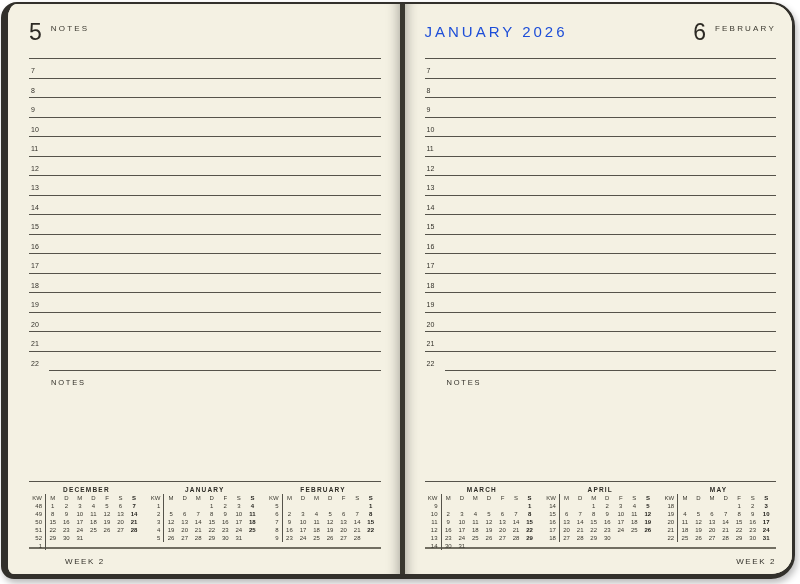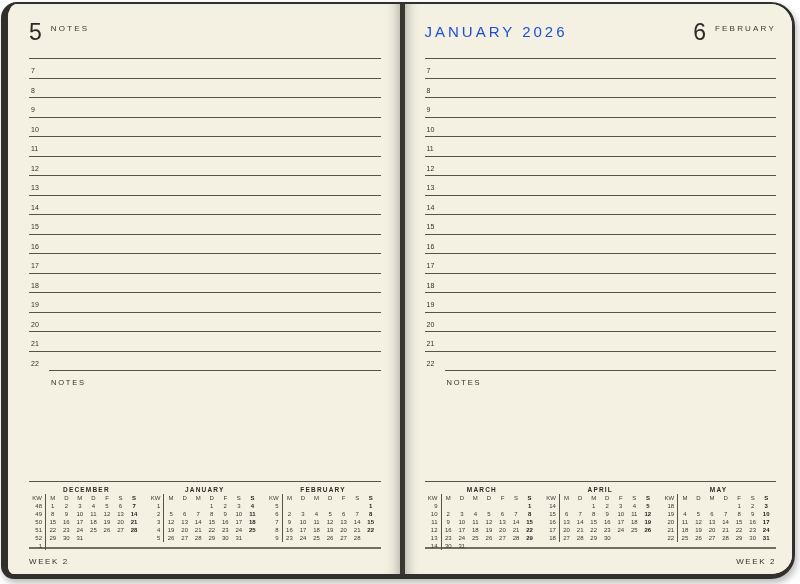--- a/index.html
+++ b/index.html
@@ -41,21 +41,21 @@
   }
   .minical{width:31.5%;}
   .cal-title{text-align:center;font-size:6.5px;letter-spacing:1.2px;color:#2e2c26;font-weight:700;line-height:9px;}
   .cal-grid{display:grid;grid-template-columns:14px repeat(7,1fr);width:100%;}
   .cal-cell{font-size:6px;line-height:8px;text-align:center;color:#3a382f;}
   .cal-kw{text-align:right;padding-right:3px;border-right:1px solid #55534a;color:#3a382f;}
   .cal-bold{font-weight:700;color:#1f1e19;}
 
   .page-footer{flex:1;display:flex;align-items:flex-start;padding-top:8px;}
   .page-footer.fr{justify-content:flex-end;}
-  .week-label{font-size:8px;letter-spacing:1.6px;color:#33312a;}
+  .week-label{font-size:8px;letter-spacing:1.6px;color:#33312a;margin-left:36px;}
 </style>
 </head>
 <body>
 
 <div class="book">
 
   <div class="page page-left">
     <div class="page-header">
       <span class="day-num">5</span>
       <span class="day-name">NOTES</span>

